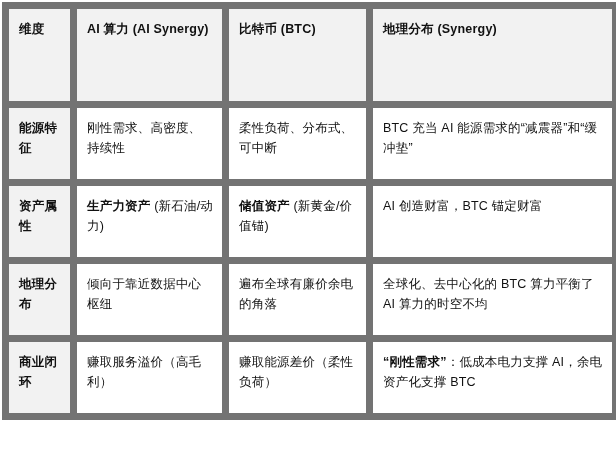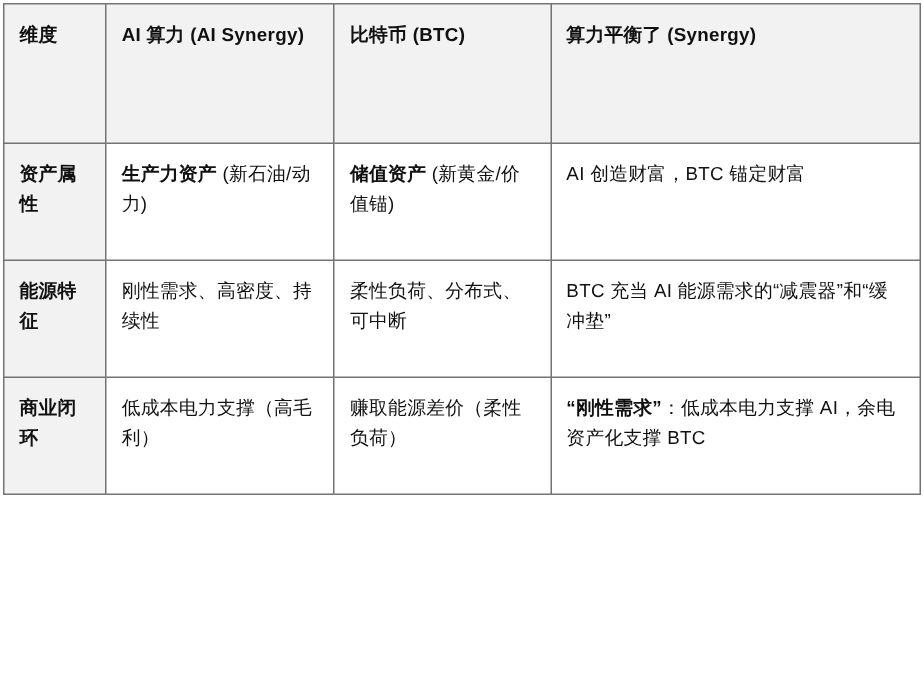--- a/index.html
+++ b/index.html
@@ -25,21 +25,21 @@
     margin: 2px 0 0 2px;
     table-layout: fixed;
   }
   table.comparison col.c0 { width: 68px; }
   table.comparison col.c1 { width: 152px; }
   table.comparison col.c2 { width: 144px; }
   table.comparison col.c3 { width: 246px; }
 
   table.comparison th,
   table.comparison td {
-    border: 1px solid #737373;
+    border: 7px solid #737373;
     vertical-align: top;
     padding: 10px 9px 10px 10px;
     font-size: 12.5px;
     line-height: 1.62;
     letter-spacing: 0.2px;
     word-break: break-word;
   }
   table.comparison thead th {
     background: #f2f2f2;
     font-weight: bold;
@@ -68,37 +68,43 @@
       <col class="c0">
         <col class="c1">
         <col class="c2">
         <col class="c3">
     </colgroup>
     <thead>
       <tr>
         <th>维度</th>
         <th>AI 算力 (AI Synergy)</th>
         <th>比特币 (BTC)</th>
-        <th>算力平衡了 (Synergy)</th>
+        <th>地理分布 (Synergy)</th>
       </tr>
     </thead>
     <tbody>
+      <tr>
+        <td class="rowhead">能源特征</td>
+        <td class="cell"><span class="b"></span><span>刚性需求、高密度、持续性</span></td>
+        <td class="cell"><span class="b"></span><span>柔性负荷、分布式、可中断</span></td>
+        <td class="cell"><span class="b"></span><span>BTC 充当 AI 能源需求的“减震器”和“缓冲垫”</span></td>
+      </tr>
       <tr>
         <td class="rowhead">资产属性</td>
         <td class="cell"><span class="b">生产力资产</span><span> (新石油/动力)</span></td>
         <td class="cell"><span class="b">储值资产</span><span> (新黄金/价值锚)</span></td>
         <td class="cell"><span class="b"></span><span>AI 创造财富，BTC 锚定财富</span></td>
       </tr>
       <tr>
-        <td class="rowhead">能源特征</td>
-        <td class="cell"><span class="b"></span><span>刚性需求、高密度、持续性</span></td>
-        <td class="cell"><span class="b"></span><span>柔性负荷、分布式、可中断</span></td>
-        <td class="cell"><span class="b"></span><span>BTC 充当 AI 能源需求的“减震器”和“缓冲垫”</span></td>
+        <td class="rowhead">地理分布</td>
+        <td class="cell"><span class="b"></span><span>倾向于靠近数据中心枢纽</span></td>
+        <td class="cell"><span class="b"></span><span>遍布全球有廉价余电的角落</span></td>
+        <td class="cell"><span class="b"></span><span>全球化、去中心化的 BTC 算力平衡了 AI 算力的时空不均</span></td>
       </tr>
       <tr>
         <td class="rowhead">商业闭环</td>
-        <td class="cell"><span class="b"></span><span>低成本电力支撑（高毛利）</span></td>
+        <td class="cell"><span class="b"></span><span>赚取服务溢价（高毛利）</span></td>
         <td class="cell"><span class="b"></span><span>赚取能源差价（柔性负荷）</span></td>
         <td class="cell"><span class="b">“刚性需求”</span><span>：低成本电力支撑 AI，余电资产化支撑 BTC</span></td>
       </tr>
     </tbody>
   </table>
 </div>
 
 </body></html>

